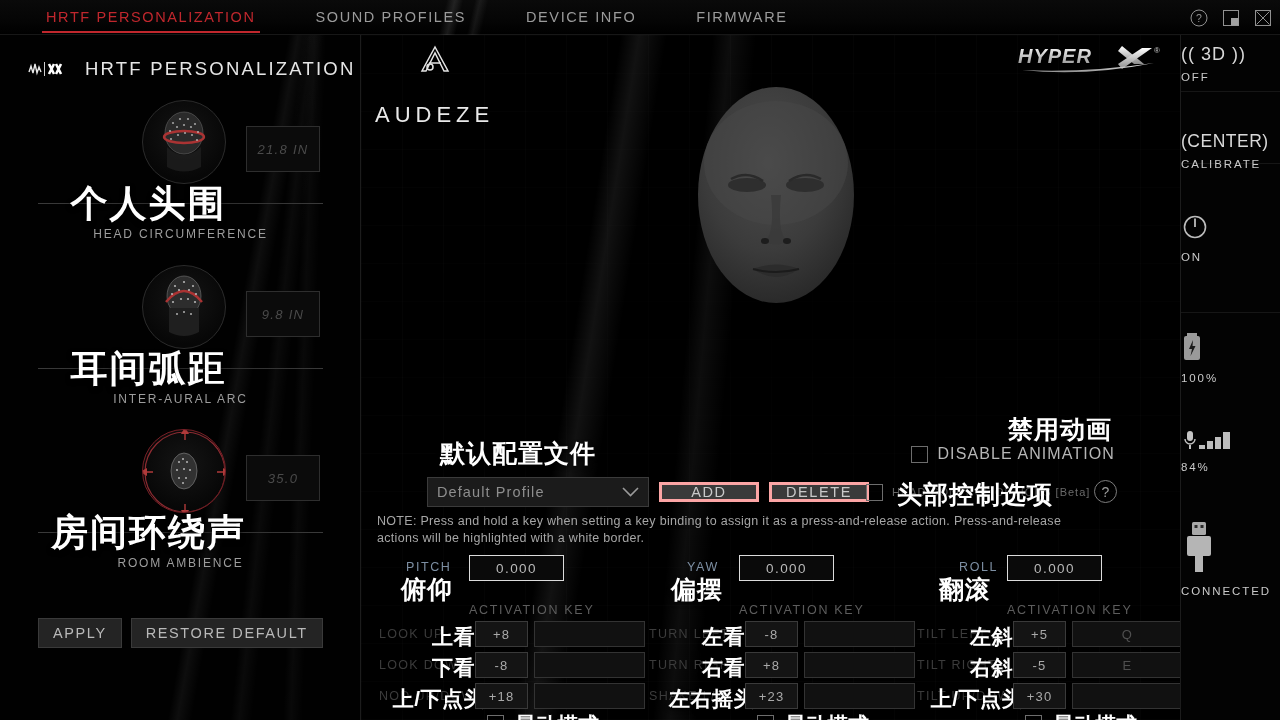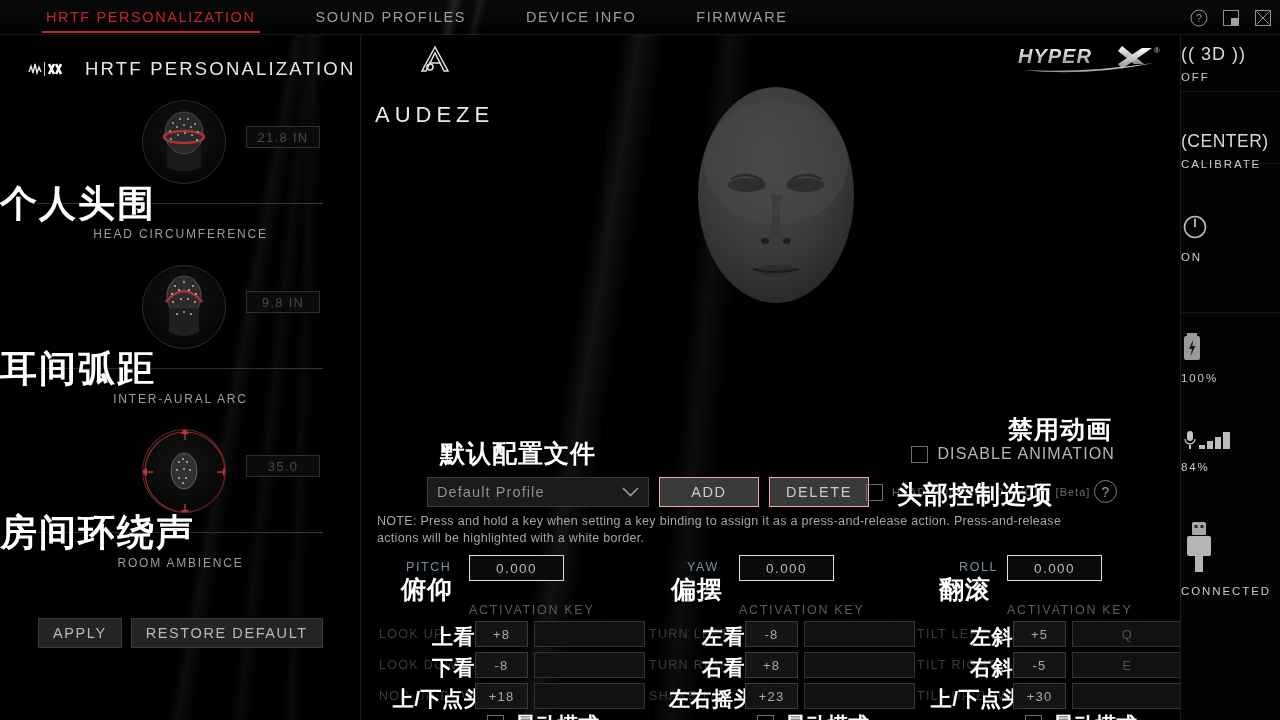--- a/index.html
+++ b/index.html
@@ -55,26 +55,26 @@
   .nxtitle{ font-size:18.5px; letter-spacing:2.2px; color:#e6e6e6; }
 
   .measure{ position:absolute; left:0; width:361px; }
   .m1{ top:65px; } .m2{ top:230px; } .m3{ top:394px; }
   .mcircle{
     position:absolute; left:142px; top:0; width:84px; height:84px; border-radius:50%;
     border:1px solid #2b2b2b; background:radial-gradient(circle at 50% 42%, #151515 0%, #070707 70%);
     display:flex; align-items:center; justify-content:center; overflow:hidden;
   }
   .mval{
-    position:absolute; left:246px; top:26px; width:74px; height:22px;
+    position:absolute; left:246px; top:26px; width:74px; height:46px;
     border:1px solid #2e2e2e; background:#0b0b0b; color:#4a4a4a;
-    font-size:13px; letter-spacing:1.3px; display:flex; align-items:center; justify-content:center;
+    font-size:13px; letter-spacing:1.3px; display:flex; align-items:center; justify-content:center;font-style:italic;
   }
   .mcn{
-    position:absolute; left:0; top:82px; width:297px; 
+    position:absolute; left:0; top:82px; width:297px; text-align:center;
     font-size:37px; font-weight:bold; color:#fff; letter-spacing:2px; line-height:44px;
     text-shadow:0 2px 5px rgba(0,0,0,.9);
   }
   .mline{ position:absolute; left:38px; top:103px; width:285px; height:1px; background:linear-gradient(90deg,#3a3a3a,#2a2a2a,#3a3a3a); }
   .men{
     position:absolute; left:0; top:127px; width:361px; text-align:center;
     font-size:12px; letter-spacing:1.8px; color:#9d9d9d;
   }
   .lbtns{ position:absolute; left:38px; top:583px; display:flex; gap:9px; }
   .lbtn{
@@ -117,21 +117,21 @@
   .profile-title{ position:absolute; left:79px; top:62px; }
   .disable-cn{ position:absolute; right:68px; top:38px; }
 
   .profile-row{ position:absolute; left:66px; top:102px; display:flex; align-items:center; gap:10px; }
   .select{
     width:222px; height:30px; border:1px solid #3b3b3b; background:#1b1b1b;
     display:flex; align-items:center; justify-content:space-between; padding:0 9px;
     font-size:14.5px; letter-spacing:1.1px; color:#8e8e8e; cursor:pointer;
   }
   .pbtn{
-    width:100px; height:30px; background:#3a3a3a; border:1px solid #fca5a5; color:#c9c9c9;
+    width:100px; height:20px; background:#3a3a3a; border:3px solid #fca5a5; color:#c9c9c9;
     font-size:14.5px; letter-spacing:1.6px; display:flex; align-items:center; justify-content:center; cursor:pointer;
   }
   .chk{ width:17px; height:17px; border:1px solid #6d6d6d; background:transparent; display:inline-block; cursor:pointer; flex:none; }
   .hc-wrap{ position:absolute; left:505px; top:102px; display:flex; align-items:center; gap:9px; height:30px; }
   .hc-en{ font-size:11px; letter-spacing:1px; color:#6a6a6a; white-space:nowrap; }
   .hc-cn{ position:absolute; left:536px; top:103px; font-size:25px; font-weight:bold; color:#fff; letter-spacing:1px; text-shadow:0 2px 4px #000; }
   .qmark{
     position:absolute; left:733px; top:105px; width:23px; height:23px; border-radius:50%;
     border:1px solid #7d7d7d; color:#9d9d9d; font-size:14px;
     display:flex; align-items:center; justify-content:center; cursor:pointer;

